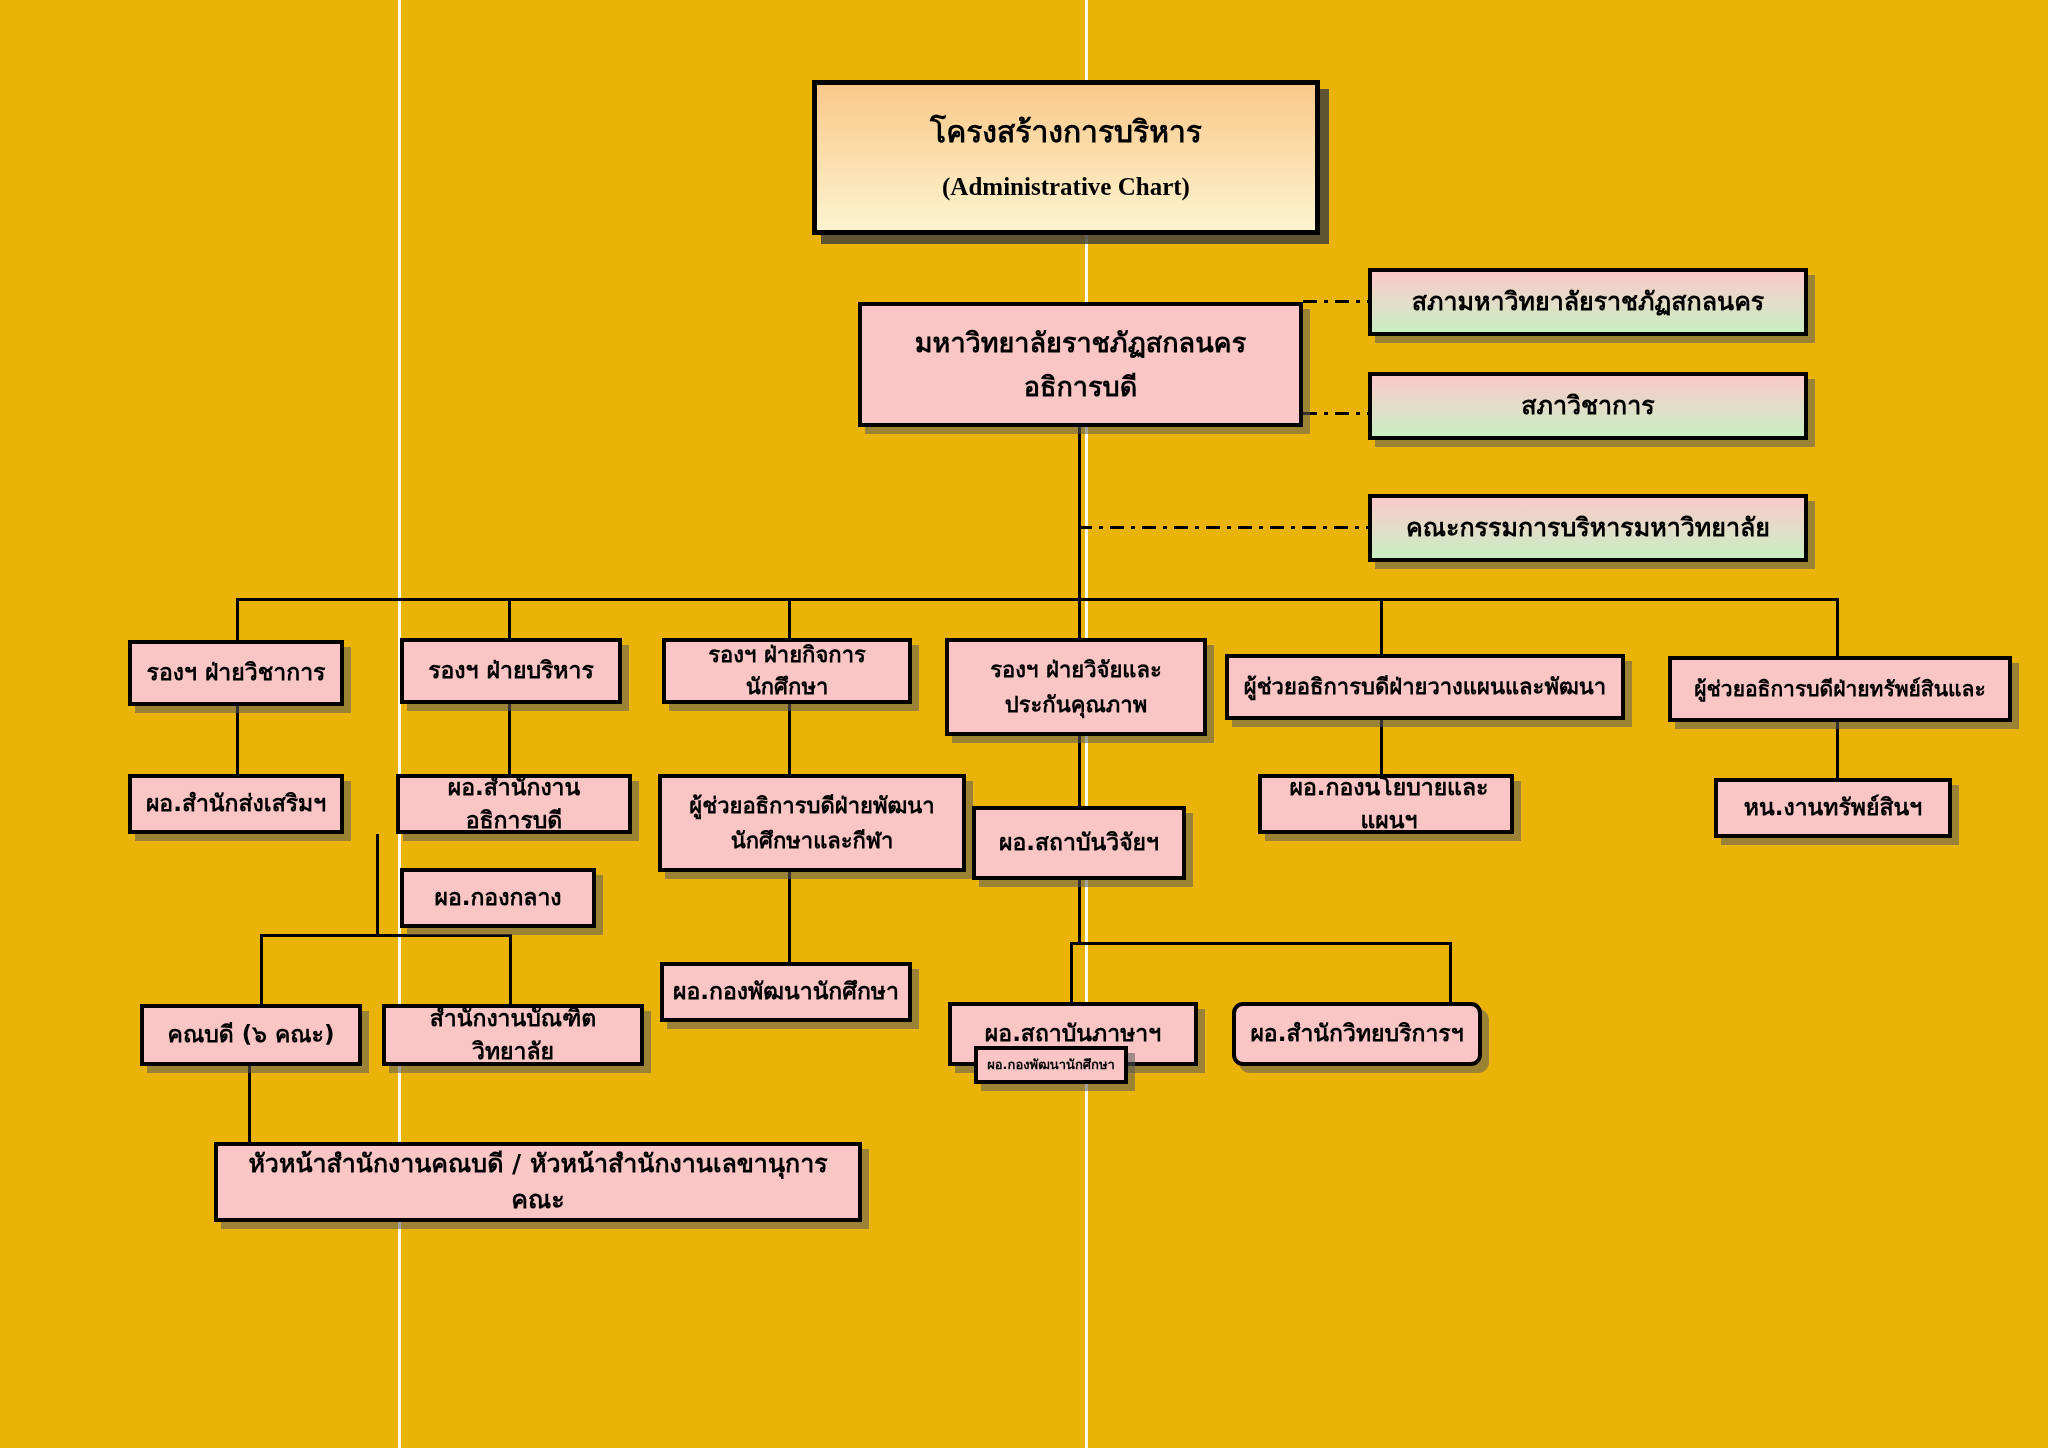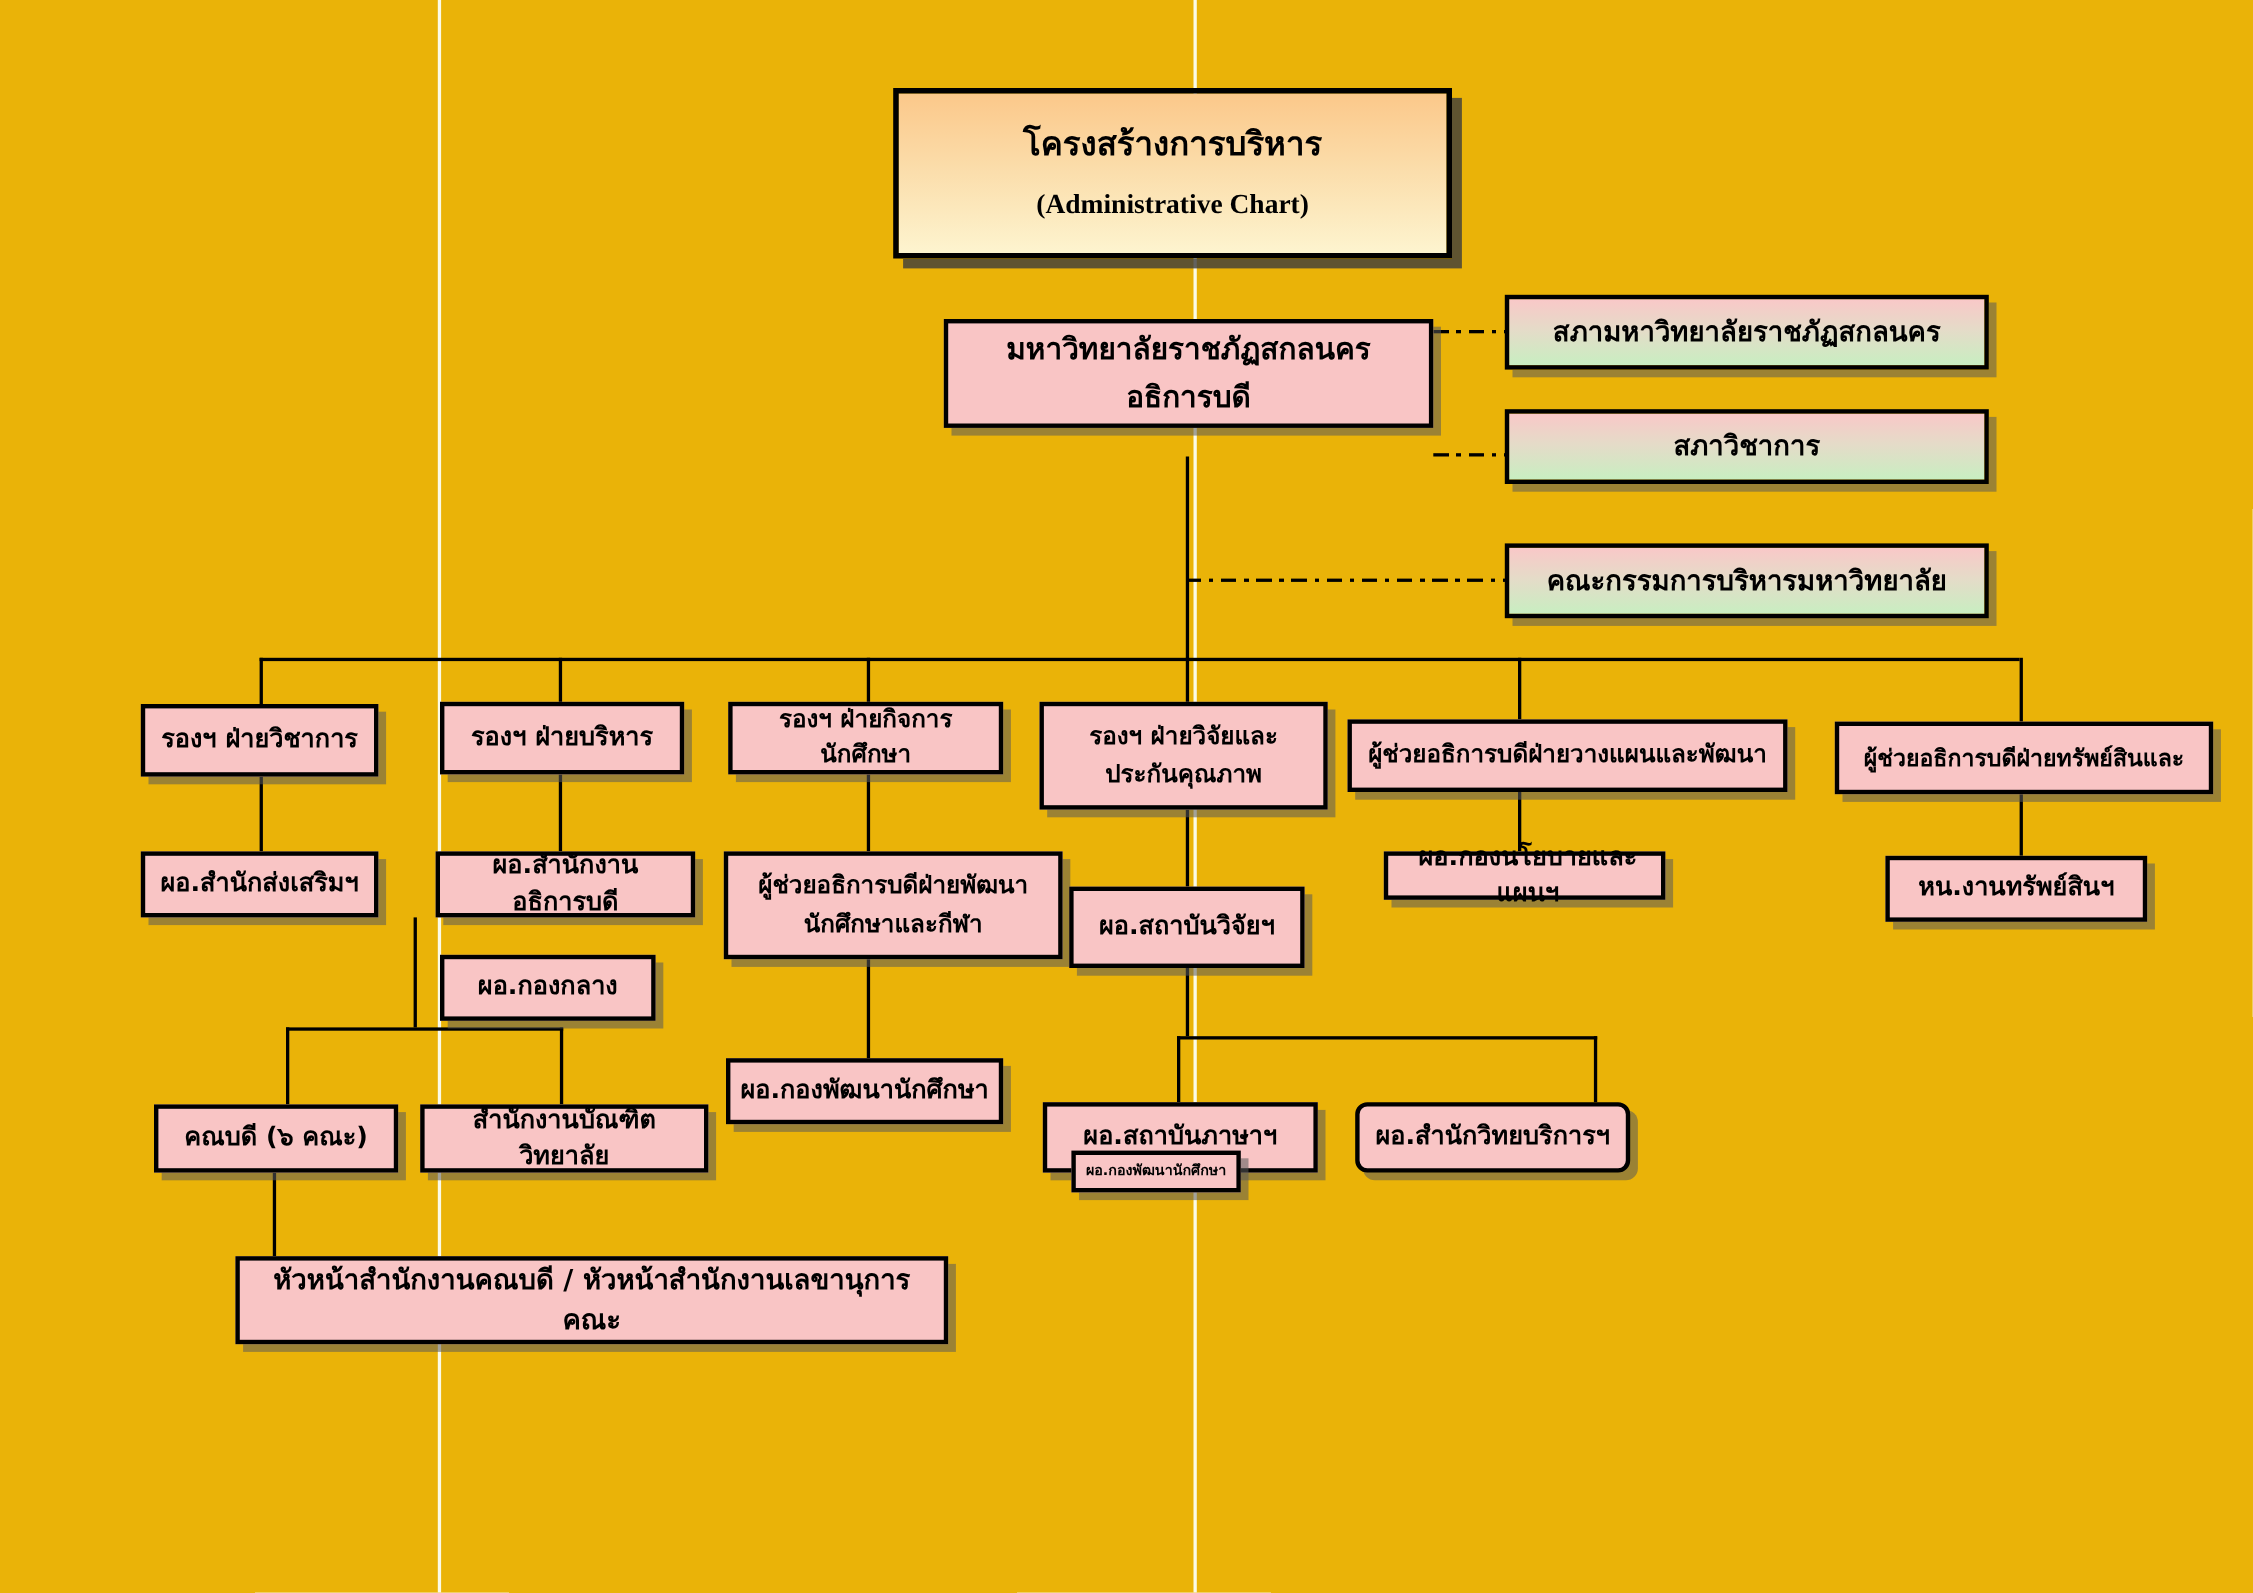--- a/index.html
+++ b/index.html
@@ -91,21 +91,21 @@
 <div id="canvas">
 
   <div class="guide" style="left:398px;"></div>
   <div class="guide" style="left:1085px;"></div>
 
   <div class="box title" style="left:812px; top:80px; width:508px; height:155px;">
     <span class="t-th">โครงสร้างการบริหาร</span>
     <span class="t-en">(Administrative Chart)</span>
   </div>
 
-  <div class="box two-line" style="left:858px; top:290px; width:445px; height:99px;">
+  <div class="box two-line" style="left:858px; top:302px; width:445px; height:125px;">
     <span class="fs27">มหาวิทยาลัยราชภัฏสกลนคร</span>
     <span class="fs27">อธิการบดี</span>
   </div>
 
   <div class="box green" style="left:1368px; top:268px; width:440px; height:68px;">
     <span class="fs25">สภามหาวิทยาลัยราชภัฏสกลนคร</span>
   </div>
 
   <div class="box green" style="left:1368px; top:372px; width:440px; height:68px;">
     <span class="fs25">สภาวิชาการ</span>
@@ -179,21 +179,21 @@
   <div class="box" style="left:660px; top:962px; width:252px; height:60px;">
     <span class="fs23">ผอ.กองพัฒนานักศึกษา</span>
   </div>
 
   <div class="ln v" style="left:1078px; top:736px; height:70px;"></div>
   <div class="box" style="left:972px; top:806px; width:214px; height:74px;">
     <span class="fs23">ผอ.สถาบันวิจัยฯ</span>
   </div>
 
   <div class="ln v" style="left:1380px; top:720px; height:54px;"></div>
-  <div class="box" style="left:1258px; top:774px; width:256px; height:44px;padding-left:12px;">
+  <div class="box" style="left:1258px; top:774px; width:256px; height:60px;padding-left:12px;">
     <span class="fs23">ผอ.กองนโยบายและแผนฯ</span>
   </div>
 
   <div class="ln v" style="left:1836px; top:722px; height:56px;"></div>
   <div class="box" style="left:1714px; top:778px; width:238px; height:60px;">
     <span class="fs23">หน.งานทรัพย์สินฯ</span>
   </div>
 
   <div class="ln v" style="left:376px; top:834px; height:100px;"></div>
 

